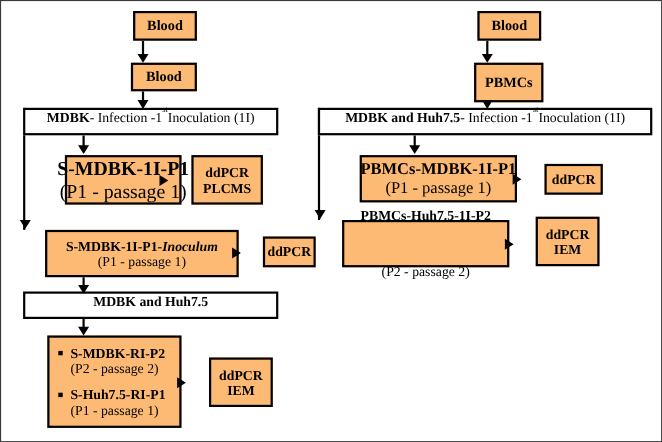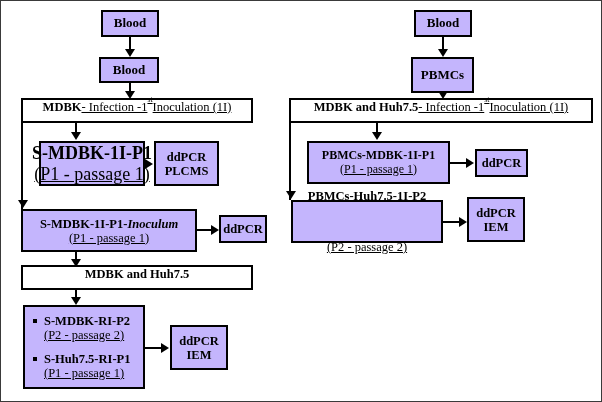--- a/index.html
+++ b/index.html
@@ -15,35 +15,36 @@
     background:#fff;
     box-sizing:border-box;
     border:1px solid #3a3a3a;
     overflow:hidden;
   }
 
   
   .box{
     position:absolute;
     box-sizing:border-box;
-    background:#c4b5fd;
+    background:#fdba74;
     border:2.4px solid #000;
     display:flex;
     flex-direction:column;
     align-items:center;
     justify-content:center;
     text-align:center;
     line-height:1.12;
     z-index:3;
+    margin-left:20px;
   }
   .box.left{align-items:flex-start;text-align:left;}
   .box .ln{display:block;white-space:nowrap;}
   .b{font-weight:bold;}
   .bi{font-weight:bold;font-style:italic;}
-  .reg{font-weight:normal;text-decoration:underline;}
+  .reg{font-weight:normal;}
   sup{font-size:.62em;vertical-align:super;line-height:0;}
 
   
   .hdr{
     position:absolute;
     box-sizing:border-box;
     background:#fff;
     border:2.4px solid #000;
     display:flex;
     align-items:flex-start;
@@ -197,21 +198,21 @@
   <div class="hdr" style="left:288px;top:97px;width:304px;height:25px;font-size:12.5px;">
     <span class="b">MDBK and Huh7.5</span>
       <span class="reg"> - Infection -1</span>
       <sup class="reg">st</sup>
       <span class="reg"> Inoculation (1I)</span>
   </div>
 
   <div class="vline" style="left:375px;top:122px;height:11px;"></div>
   <div class="arrow-d" style="left:371px;top:131px;"></div>
 
-  <div class="box" style="left:306px;top:140px;width:143px;height:43px;font-size:12px;">
+  <div class="box" style="left:306px;top:140px;width:143px;height:43px;font-size:15px;">
     <span class="ln b">PBMCs-MDBK-1I-P1</span>
     <span class="ln reg">(P1 - passage 1)</span>
   </div>
 
   <div class="hline" style="left:449px;top:161px;width:17px;"></div>
   <div class="arrow-r" style="left:465px;top:157px;"></div>
 
   <div class="box" style="left:474px;top:148px;width:53px;height:28px;font-size:12.5px;">
     <span class="ln b">ddPCR</span>
   </div>

